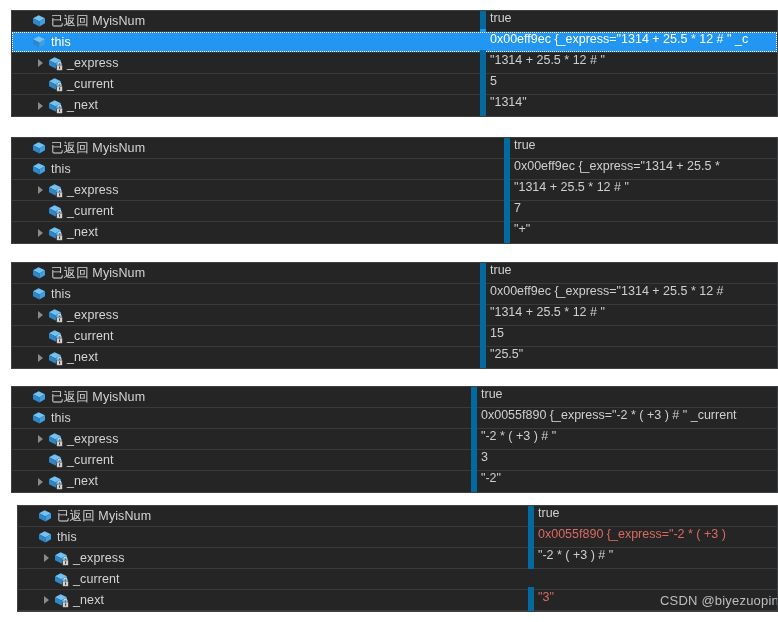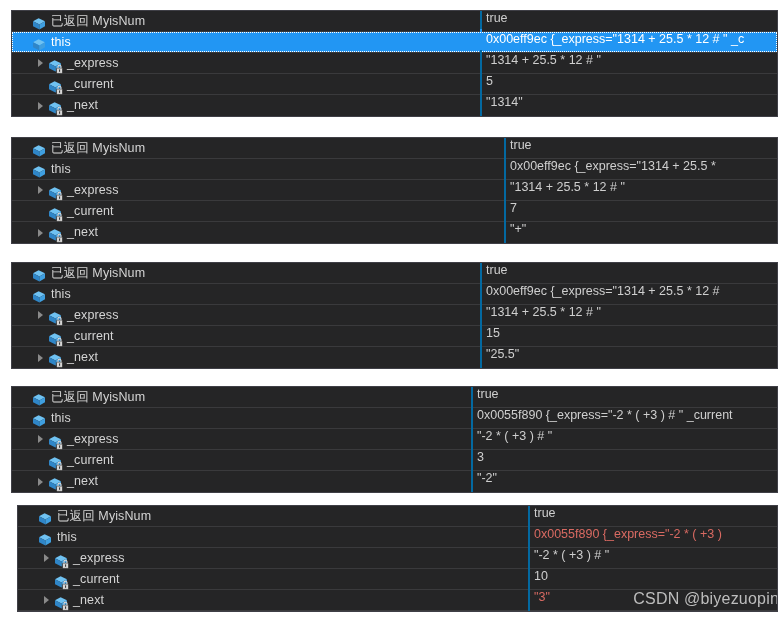--- a/index.html
+++ b/index.html
@@ -54,21 +54,21 @@
     left: 0; top: 0; right: 0; bottom: 0;
     border: 1px dotted #ffffff;
     box-sizing: border-box;
     pointer-events: none;
   }
 
   
   .namecell {
     position: relative;
     display: flex;
-    align-items: flex-end;
+    align-items: center;
     flex: 0 0 auto;
     box-sizing: border-box;
     height: 21px;
     overflow: hidden;
   }
 
   .expander {
     flex: 0 0 auto;
     width: 13px;
     height: 21px;
@@ -100,36 +100,36 @@
     letter-spacing: 0.1px;
   }
 
   
   .valuecell {
     position: relative;
     flex: 1 1 auto;
     box-sizing: border-box;
     height: 27px;
     padding-left: 4px;
-    border-left: 2px solid #0369a1;
+    border-left: 6px solid #0369a1;
     overflow: hidden;
     text-overflow: clip;
     color: #cfcfcf;
   }
   .valuecell.modified { color: #d96a62; }
 
   .row.selected .valuecell { border-left-color: #2296f3; }
 
   
   .watermark {
     position: absolute;
     right: -2px;
     bottom: 3px;
     color: #bdbdbd;
-    font-size: 16px;
+    font-size: 13px;
     letter-spacing: .2px;
     white-space: nowrap;
     font-family: "Liberation Sans", sans-serif;
     pointer-events: none;
   }
 </style>
 </head>
 <body>
 
 <div id="root">
@@ -560,21 +560,20 @@
               <path d="M2 5.2 L7.6 2.2 L14 5.2 L8.4 8.4 Z" fill="#6fc2f2"></path>
               <path d="M2 5.2 L8.4 8.4 L8.4 13.4 L2 10.2 Z" fill="#2f86c8"></path>
               <path d="M14 5.2 L8.4 8.4 L8.4 13.4 L14 10.2 Z" fill="#3f9fe0"></path>
               <rect x="9.5" y="10" width="6" height="5.4" rx="0.8" fill="#d6d6d6" stroke="#2b2b2b" stroke-width="0.7"></rect>
               <path d="M11 10 v-1.4 a1.5 1.5 0 0 1 3 0 V10" fill="none" stroke="#d6d6d6" stroke-width="1.1"></path>
               <rect x="12.1" y="11.4" width="1" height="2.4" fill="#2b2b2b"></rect>
             </svg>
           </span>
           <span class="label">_current</span>
         </div>
-        <div class="valuecell">10</div>
       </div>
       <div class="row">
         <div class="namecell" style="width: 510px; padding-left: 22px;">
           <span class="expander">
             <span class="tri"></span>
           </span>
           <span class="vsicon">
             <svg width="16" height="16" viewBox="0 0 16 16" aria-hidden="true">
               <path d="M2 5.2 L7.6 2.2 L14 5.2 L8.4 8.4 Z" fill="#6fc2f2"></path>
               <path d="M2 5.2 L8.4 8.4 L8.4 13.4 L2 10.2 Z" fill="#2f86c8"></path>

